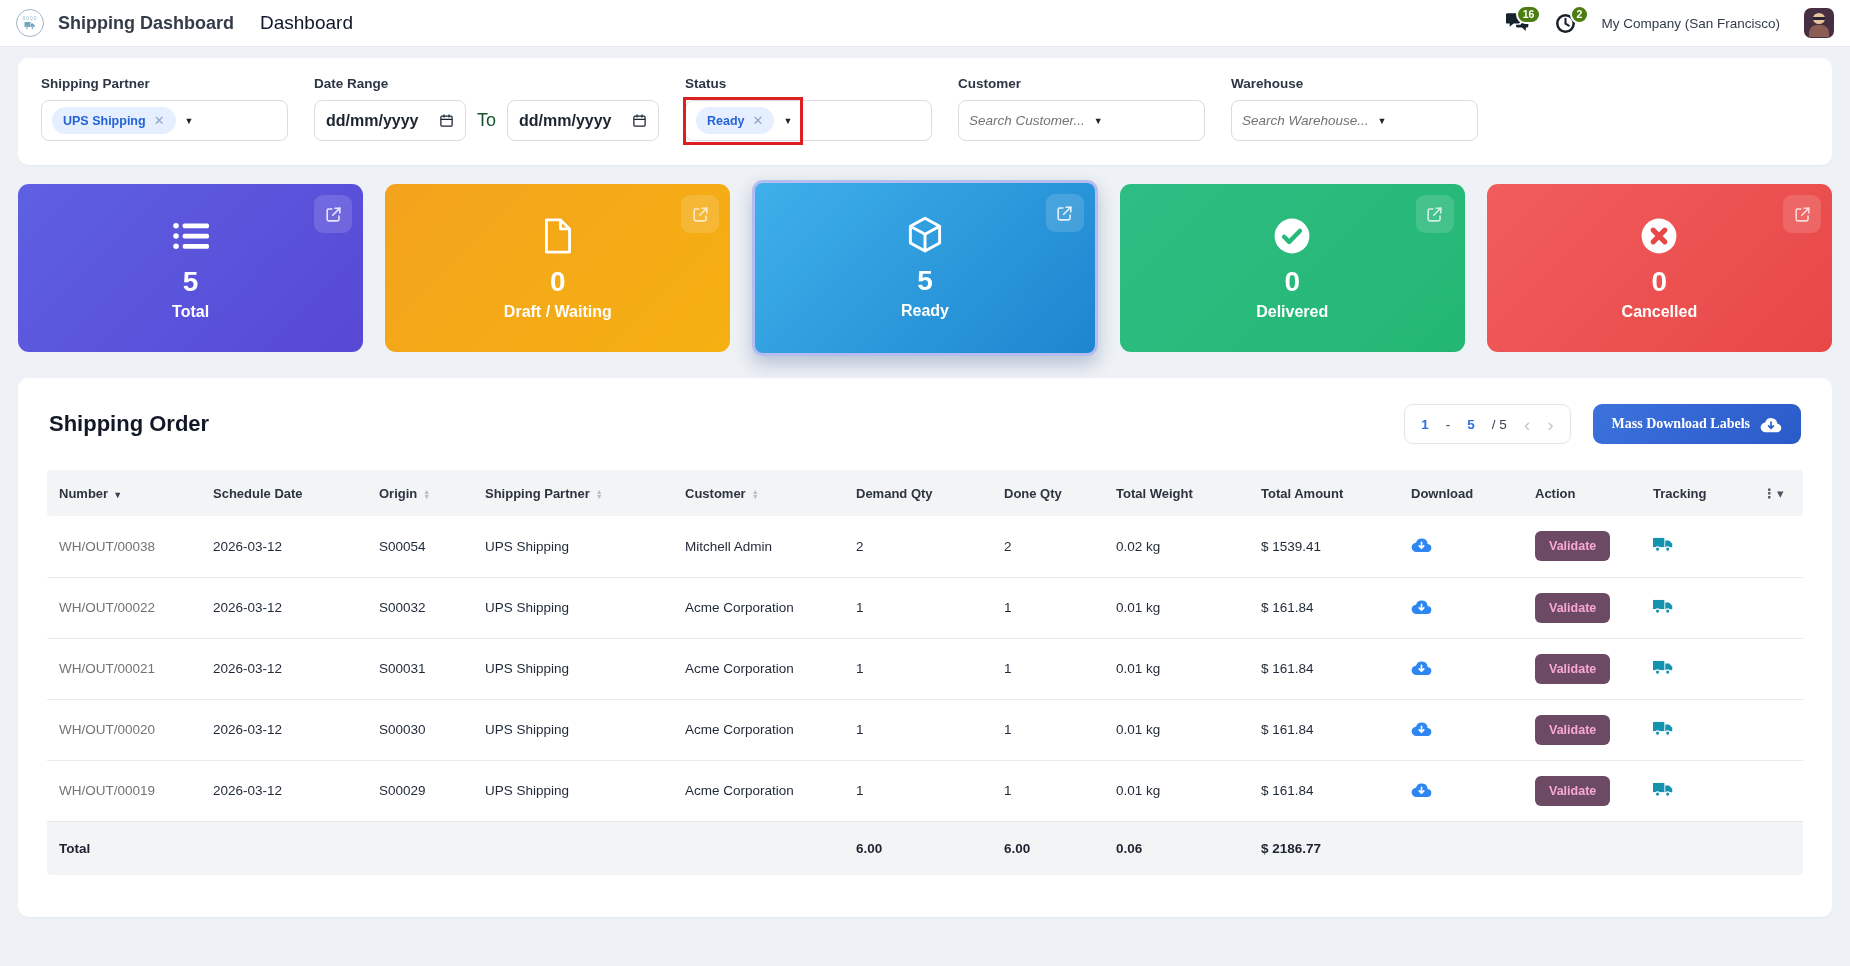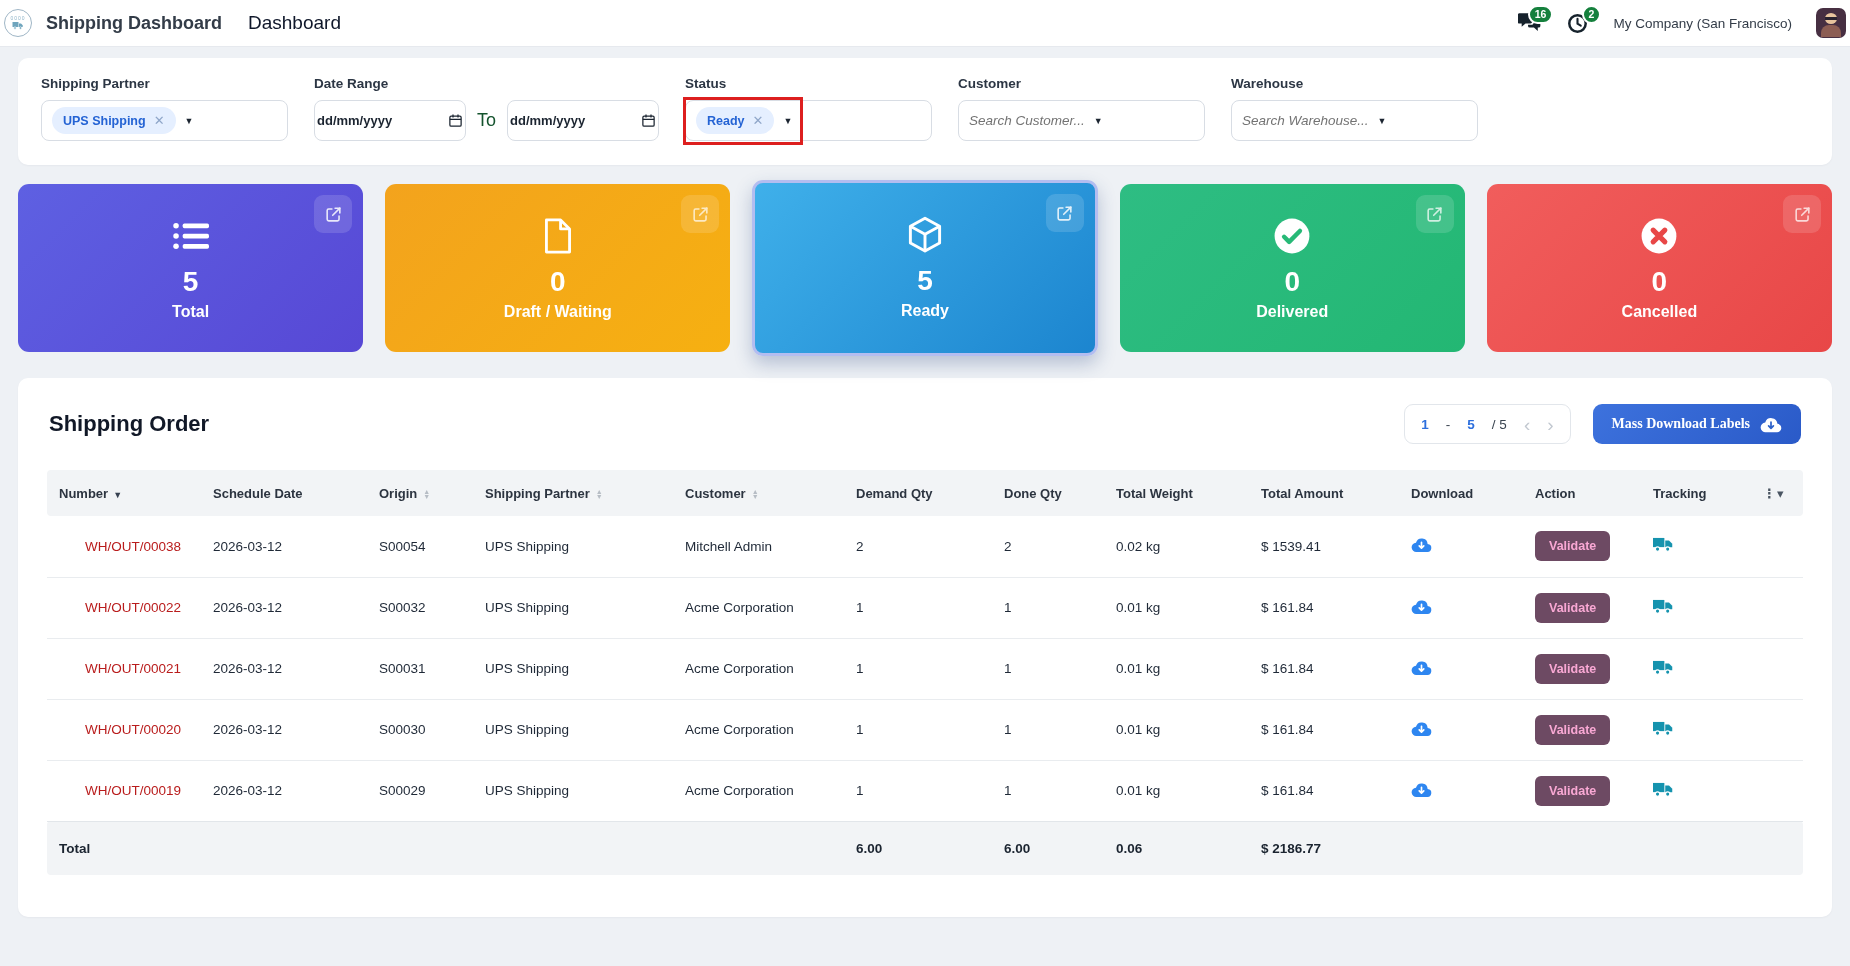--- a/index.html
+++ b/index.html
@@ -6,34 +6,34 @@
   html,body { width: 1850px; height: 966px; }
   body {
     font-family: "Liberation Sans", "DejaVu Sans", sans-serif;
     background: #eef1f5;
     color: #1f2937;
     overflow: hidden;
   }
   
   .navbar {
     height: 47px; background: #ffffff; border-bottom: 1px solid #e6e9ee;
-    display: flex; align-items: center; padding: 0 4px; justify-content: space-between;
+    display: flex; align-items: center; padding: 0 16px; justify-content: space-between;
   }
   .nav-left { display: flex; align-items: center; gap: 14px; }
   .logo-circle {
     width: 28px; height: 28px; border-radius: 50%; border: 1px solid #9fb6c6;
     display: flex; flex-direction: column; align-items: center; justify-content: center; gap: 1px;
   }
   .logo-dots { font-size: 5px; color: #8fb4c8; letter-spacing: 1px; line-height: 4px; }
   .app-title { font-size: 18px; font-weight: bold; color: #333c48; }
   .menu-item { font-size: 19px; color: #0f172a; margin-left: 12px; cursor: pointer; }
   .nav-right { display: flex; align-items: center; gap: 24px; }
   .icon-badge-wrap { position: relative; width: 24px; height: 24px; display:flex; align-items:center; justify-content:center; cursor: pointer; }
   .badge {
-    position: absolute; top: -6px; right: -12px; background: #15803d; color: #fff;
+    position: absolute; top: -6px; right: -12px; background: #4d7c0f; color: #fff;
     font-size: 10.5px; font-weight: bold; border-radius: 10px; padding: 2px 5px;
     border: 2px solid #fff; line-height: 1;
   }
   .company-name { font-size: 13.5px; color: #333c48; }
   .avatar {
     width: 30px; height: 30px; border-radius: 7px; background: #472f42; position: relative; overflow: hidden;
   }
   .avatar .head { position:absolute; left:9px; top:5px; width:12px; height:11px; border-radius:50%; background:#e8c49e; }
   .avatar .glasses { position:absolute; left:9px; top:9px; width:12px; height:3px; background:#2a2330; }
   .avatar .body { position:absolute; left:5px; top:17px; width:20px; height:12px; border-radius:8px 8px 0 0; background:#8c5d53; }
@@ -54,22 +54,22 @@
   .w-search { width: 247px; }
   .tag-pill {
     background: #e5efff; color: #2463d4; font-size: 12.5px; font-weight: bold;
     padding: 6px 11px; border-radius: 14px; display: inline-flex; align-items: center; gap: 8px;
   }
   .tag-x { color: #8fa6c9; font-weight: bold; font-size: 13px; cursor: pointer; }
   .select-caret { font-size: 9px; color: #1b2430; margin-left: 9px; cursor: pointer; }
   .date-row { display: flex; align-items: center; gap: 11px; }
   .date-input {
     width: 152px; height: 41px; border: 1px solid #d8dde4; border-radius: 8px;
-    display: flex; align-items: center; justify-content: space-between; padding: 0 2px;
-    font-size: 13px; font-weight: bold; color: #1b2430; cursor: text;
+    display: flex; align-items: center; justify-content: space-between; padding: 0 11px;
+    font-size: 16px; font-weight: bold; color: #1b2430; cursor: text;
   }
   .to-label { font-size: 18px; color: #14532d; }
   .search-placeholder { font-style: italic; color: #737373; font-size: 13.5px; }
   .red-annotation {
     position: absolute; left: -3px; top: -4px; width: 120px; height: 48px;
     border: 3px solid #dd1f1f; pointer-events: none;
   }
 
   
   .cards-row { margin: 19px 18px 0 18px; display: grid; grid-template-columns: repeat(5, 1fr); gap: 22px; }
@@ -125,21 +125,21 @@
   table.orders { width: 100%; border-collapse: collapse; table-layout: fixed; }
   thead th {
     background: #f2f4f6; font-size: 13px; font-weight: bold; color: #2c3440;
     text-align: left; height: 46px; padding: 0 6px; white-space: nowrap;
   }
   thead th:first-child { padding-left: 12px; border-radius: 4px 0 0 4px; }
   thead th:last-child { border-radius: 0 4px 4px 0; }
   tbody td { height: 61px; font-size: 13.5px; color: #1f2937; padding: 0 6px; border-top: 1px solid #e9ecef; }
   tbody tr:first-child td { border-top: none; }
   tbody td:first-child { padding-left: 12px; }
-  .num-link { color: #b91c1c; cursor: pointer; text-decoration: none; margin-left: 26px; }
+  .num-link { color: #737373; cursor: pointer; text-decoration: none; }
   .sort-caret-down { font-size: 9px; color: #374151; margin-left: 5px; }
   .sort-updown { display: inline-flex; flex-direction: column; margin-left: 6px; vertical-align: middle; line-height: 5px; }
   .sort-updown span { font-size: 7px; color: #b7bdc5; }
   .validate-btn {
     background: #6d4a63; color: #f9a8d4; border: none; border-radius: 6px;
     font-size: 12.5px; font-weight: bold; padding: 8px 14px; cursor: pointer; font-family: inherit;
   }
   .dl-icon, .truck-icon { cursor: pointer; display: inline-flex; }
   tfoot td {
     background: #f2f4f6; font-size: 13.5px; font-weight: bold; color: #1b2430;

